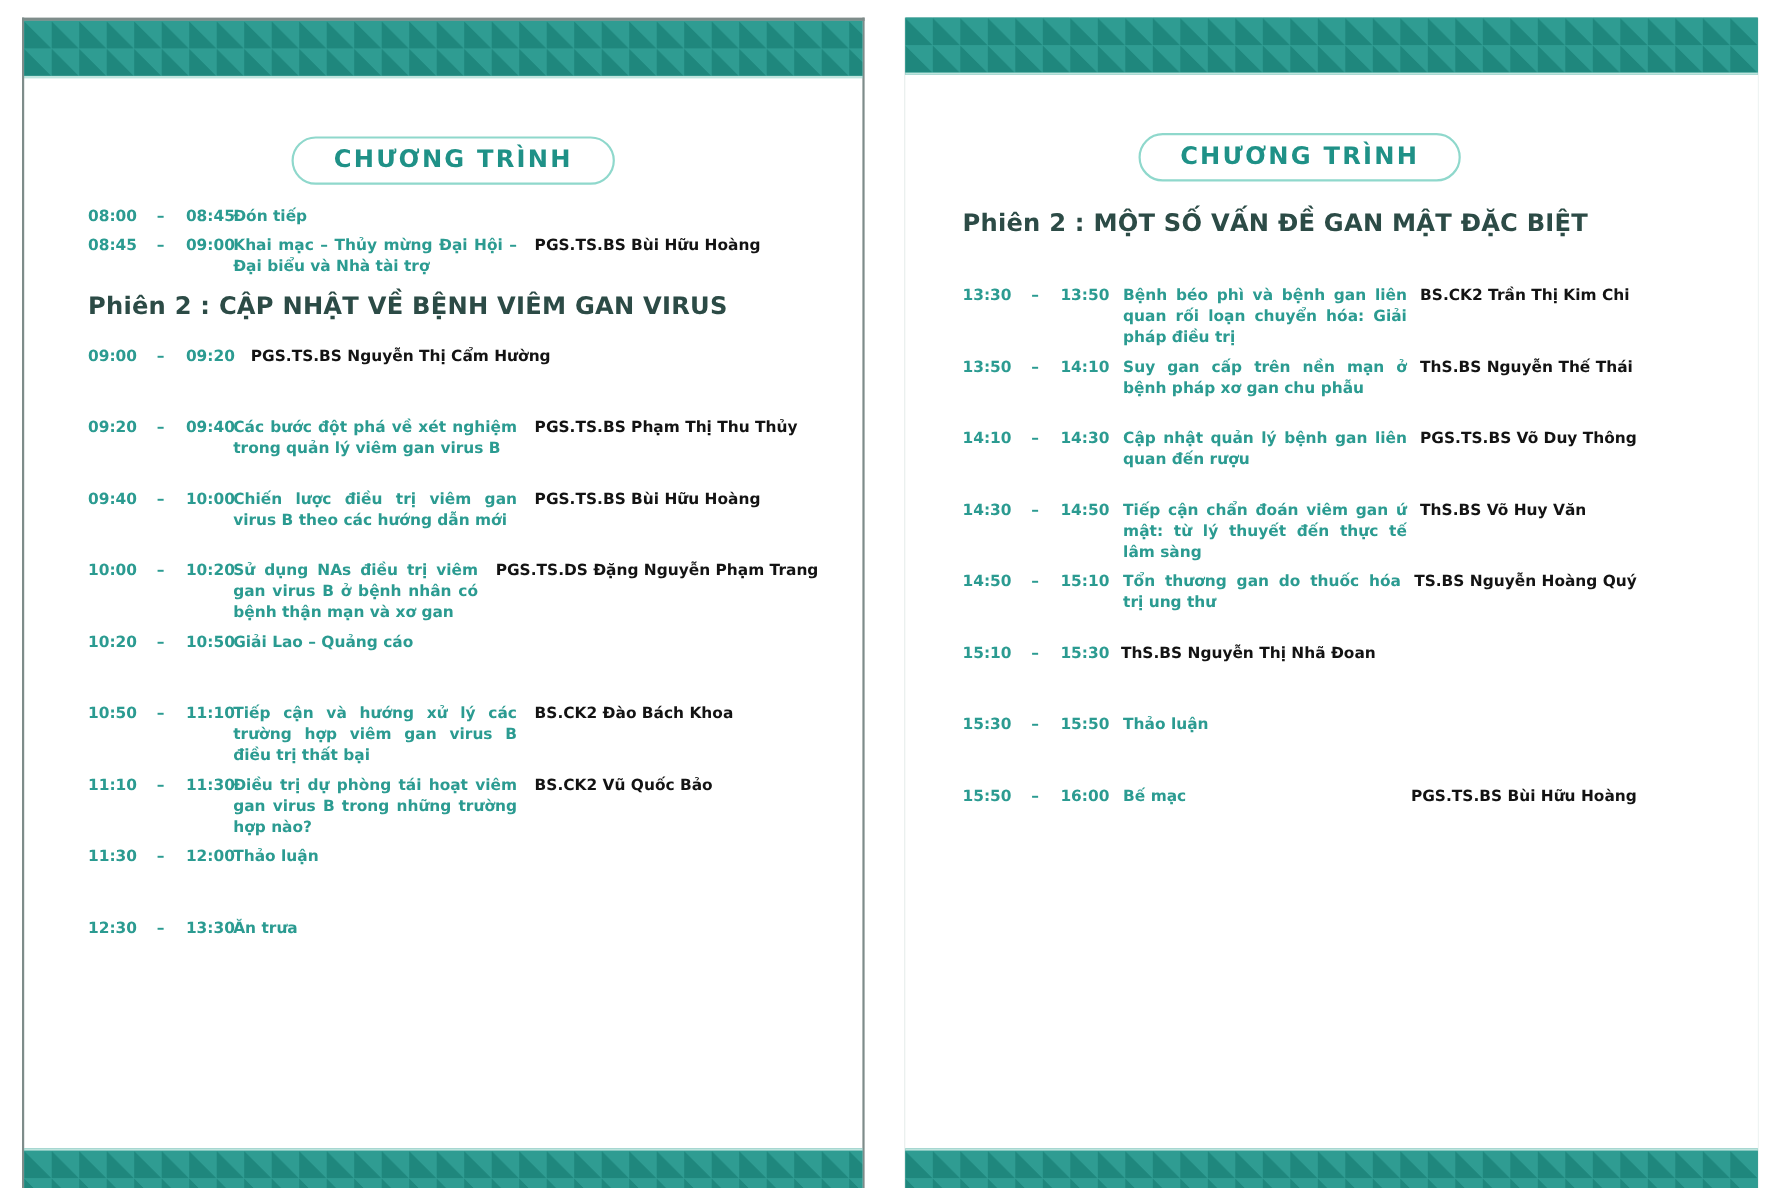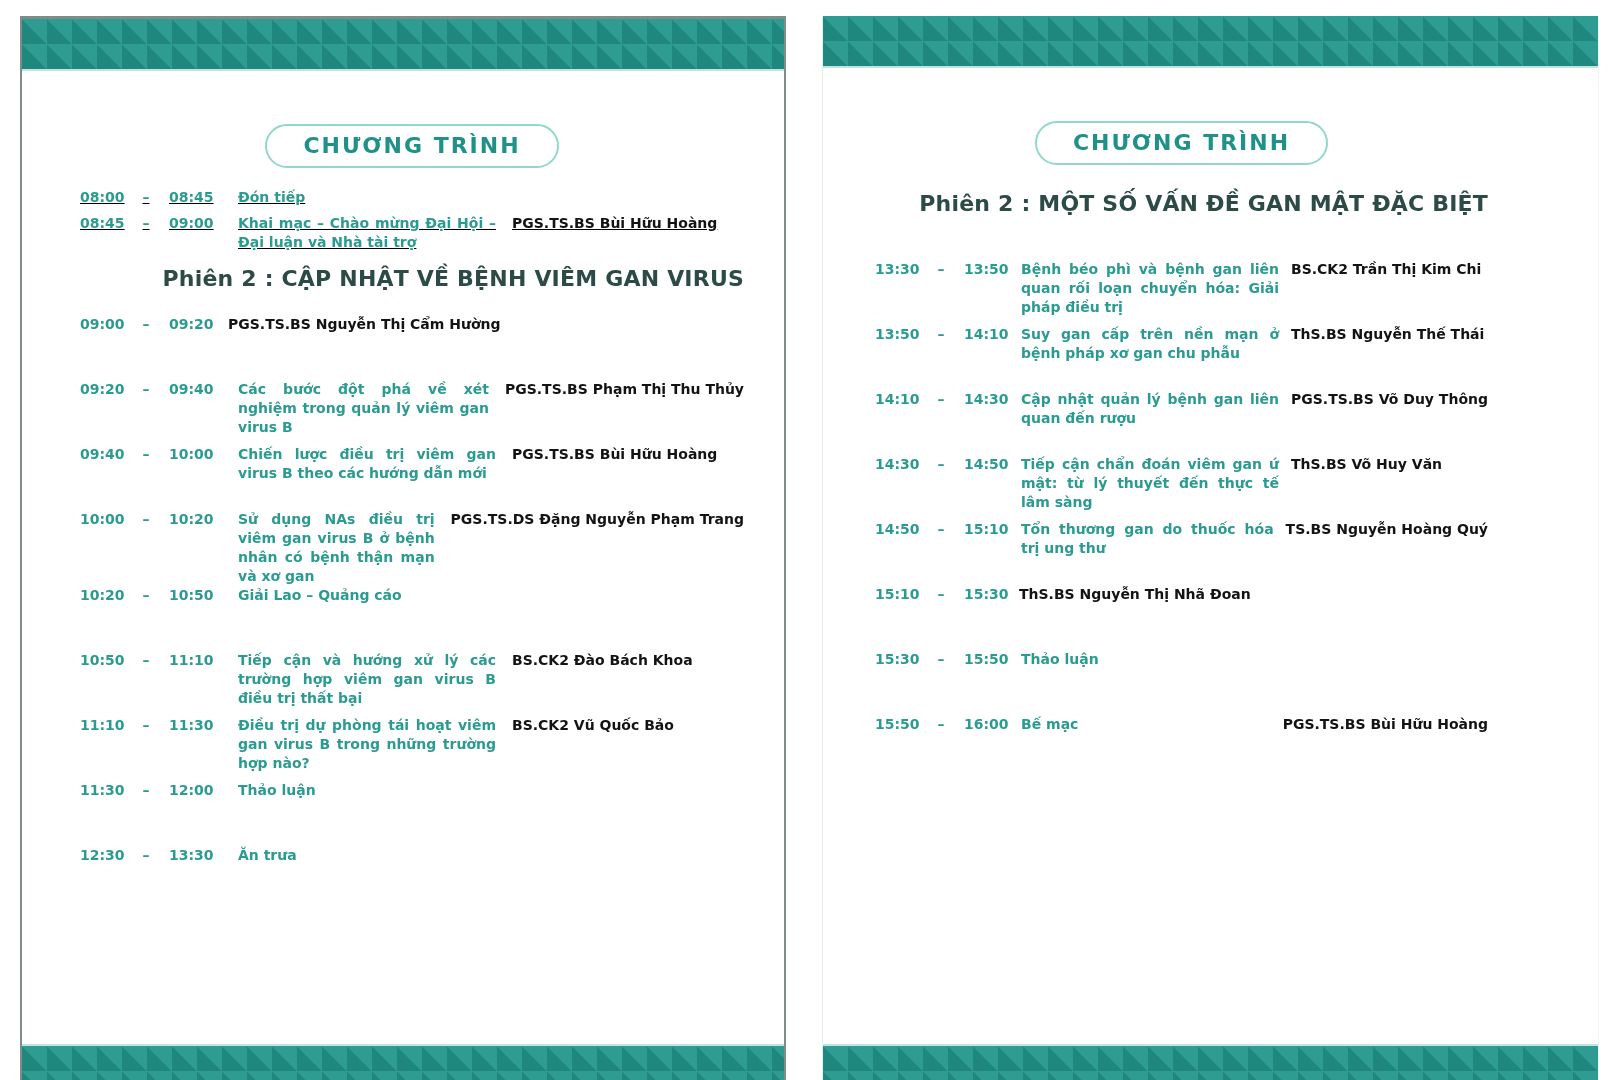--- a/index.html
+++ b/index.html
@@ -44,37 +44,37 @@
     align-self:center;margin-top:53px;
     border:2px solid var(--pill-border);border-radius:28px;
     padding:9px 36px;background:#ffffff;
   }
   .pill-label{
     font-size:22px;font-weight:bold;letter-spacing:2px;line-height:1;
     color:var(--pill-text);white-space:nowrap;
   }
 
   .session-title{
-    margin:14px 0 24px 0;text-align:right;white-space:nowrap;
+    margin:14px 0 24px 0;text-align:left;white-space:nowrap;
     font-size:22px;font-weight:bold;color:var(--session-title);letter-spacing:0.2px;
   }
   .page--right .session-title{margin:26px 0 44px 0;}
 
   .rows{display:flex;flex-direction:column;}
-  .rows--intro{margin-top:20px;text-decoration:underline;}
+  .rows--intro{margin-top:20px;}
   .rows--intro .row{min-height:26px;}
   .row{display:flex;align-items:flex-start;min-height:65px;}
 
   .time{flex:0 0 132px;display:flex;color:var(--accent-teal);
         font-size:14px;font-weight:bold;line-height:19px;}
   .t-start,.t-end{width:43px;}
   .t-dash{width:46px;text-align:center;}
 
   .topic{
-    width:258px;margin-left:26px;text-align:justify;
+    width:258px;text-align:justify;
     color:var(--accent-teal);font-size:14px;font-weight:bold;line-height:19px;
   }
   .page--right .topic{margin-left:14px;}
 
   .speaker{
     flex:1 1 auto;margin-left:16px;white-space:nowrap;
     color:var(--speaker-black);font-size:14px;font-weight:bold;line-height:19px;
   }
   .page--right .speaker{margin-left:12px;}
 </style>
@@ -98,21 +98,21 @@
     </div>
     <div class="topic">Đón tiếp</div>
     <div class="speaker"></div>
   </div>
           <div class="row">
     <div class="time">
       <span class="t-start">08:45</span>
       <span class="t-dash">–</span>
       <span class="t-end">09:00</span>
     </div>
-    <div class="topic">Khai mạc – Chào mừng Đại Hội – Đại luận và Nhà tài trợ</div>
+    <div class="topic">Khai mạc – Thủy mừng Đại Hội – Đại biểu và Nhà tài trợ</div>
     <div class="speaker">PGS.TS.BS Bùi Hữu Hoàng</div>
   </div>
         </div>
       <h2 class="session-title">Phiên 2 : CẬP NHẬT VỀ BỆNH VIÊM GAN VIRUS</h2>
       <div class="rows">
           <div class="row">
     <div class="time">
       <span class="t-start">09:00</span>
       <span class="t-dash">–</span>
       <span class="t-end">09:20</span>

